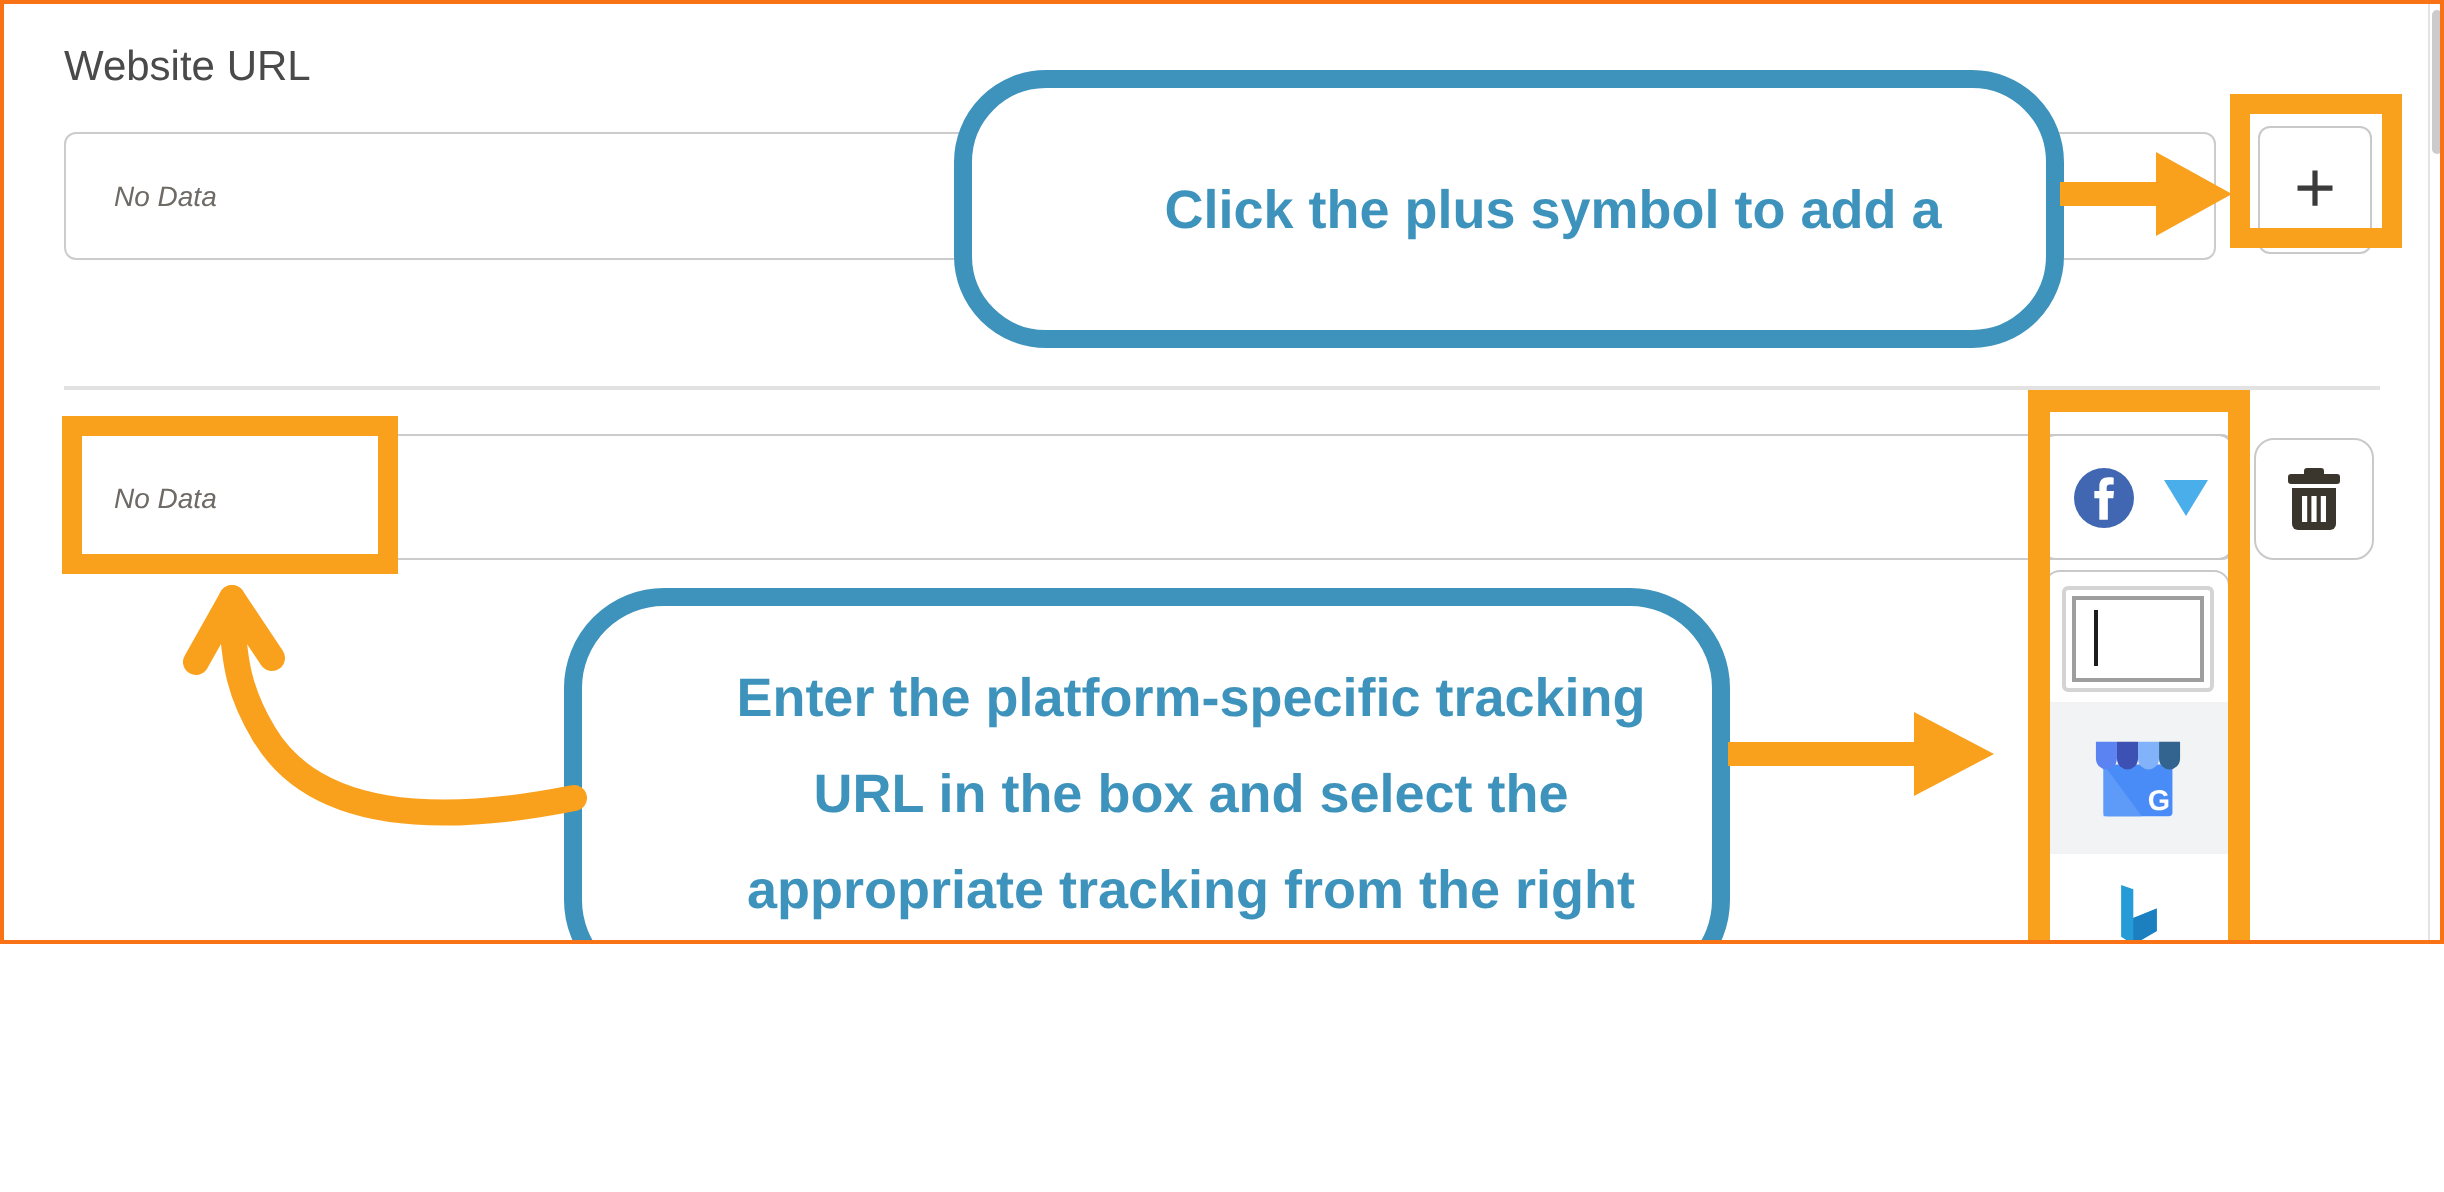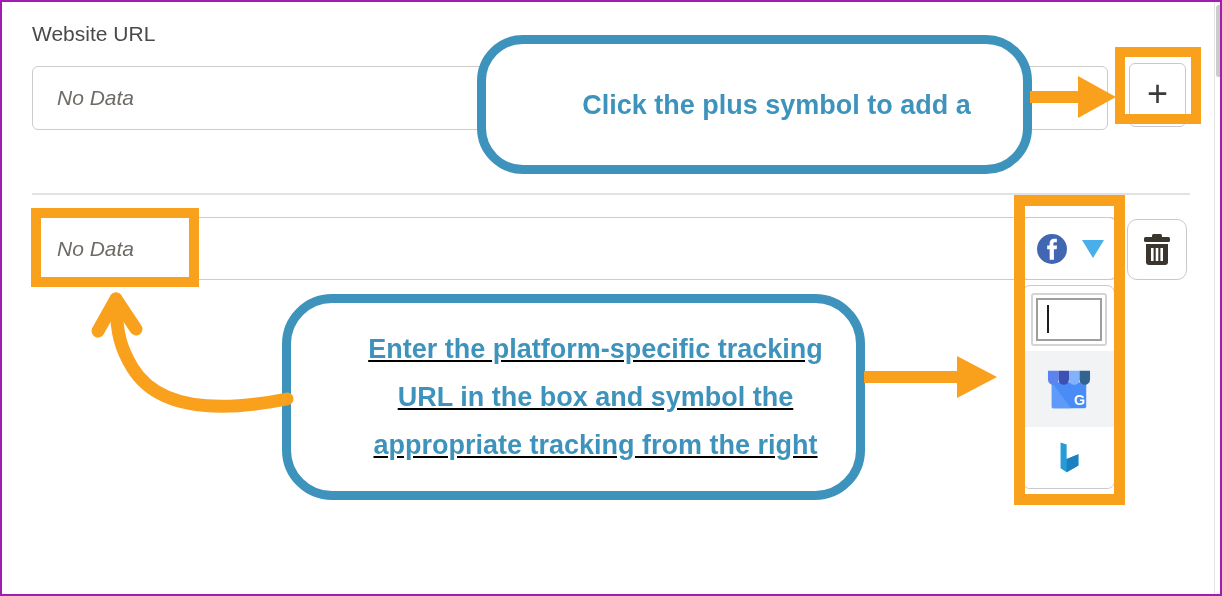--- a/index.html
+++ b/index.html
@@ -1,23 +1,23 @@
 <!DOCTYPE html>
 <html><head>
 <meta charset="utf-8">
 <style>
   html,body{margin:0;padding:0;background:#fff;}
-  .page{position:relative;width:1222px;height:596px;background:#ffffff;
-        border:2px solid #a21caf;box-sizing:border-box;
+  .page{position:relative;width:1222px;height:472px;background:#ffffff;
+        border:2px solid #f97316;box-sizing:border-box;
         font-family:"Liberation Sans",sans-serif;overflow:hidden;}
   .abs{position:absolute;}
   .field-label{font-size:21px;color:#4a4a4a;}
   .input-box{background:#fff;border:1px solid #cccccc;border-radius:6px;
              box-sizing:border-box;display:flex;align-items:center;padding-left:24px;}
-  .placeholder{font-style:italic;color:#6e6a66;font-size:21px;}
+  .placeholder{font-style:italic;color:#6e6a66;font-size:14px;}
   .btn{background:#fff;border:1px solid #c9c9c9;border-radius:6px;box-sizing:border-box;
        display:flex;align-items:center;justify-content:center;}
   .hl{border:10px solid #F9A11C;box-sizing:border-box;background:transparent;}
   .callout{background:#fff;border:9px solid #3E93BC;border-radius:46px;box-sizing:border-box;
            display:flex;flex-direction:column;justify-content:center;align-items:center;text-align:center;padding-left:44px;}
   .callout .line{color:#3E93BC;font-weight:bold;font-size:27px;line-height:48px;white-space:nowrap;}
   .divider{background:#e2e2e2;}
   .plus-glyph{font-size:36px;color:#3b3b3b;font-weight:400;margin-top:-3px;}
   .panel{background:#fff;border:1px solid #c9c9c9;border-radius:8px;box-sizing:border-box;overflow:hidden;}
   .panel-search-outer{position:absolute;left:8px;top:7px;width:76px;height:53px;
@@ -114,23 +114,23 @@
 
   <div class="abs callout" style="left:475px;top:33px;width:555px;height:139px;">
     <div class="line">Click the plus symbol to add a</div>
   </div>
 
   <svg class="abs" style="left:1028px;top:72px;" width="86" height="46" viewBox="0 0 86 46">
     <rect x="0" y="17" width="56" height="12" fill="#F9A11C"></rect>
     <polygon points="48,2 86,23 48,44" fill="#F9A11C"></polygon>
   </svg>
 
-  <div class="abs callout" style="left:280px;top:292px;width:583px;height:206px;border-radius:50px;text-decoration:underline;">
+  <div class="abs callout" style="left:280px;top:292px;width:583px;height:206px;border-radius:50px;">
     <div class="line">Enter the platform-specific tracking</div>
-    <div class="line">URL in the box and symbol the</div>
+    <div class="line">URL in the box and select the</div>
     <div class="line">appropriate tracking from the right</div>
   </div>
 
   <svg class="abs" style="left:862px;top:352px;" width="133" height="46" viewBox="0 0 133 46">
     <rect x="0" y="17" width="100" height="12" fill="#F9A11C"></rect>
     <polygon points="93,2 133,23 93,44" fill="#F9A11C"></polygon>
   </svg>
 
   <svg class="abs" style="left:85px;top:285px;" width="210" height="130" viewBox="0 0 210 130">
     <path d="M 200,112 C 130,126 70,122 45,80 C 33,60 30,45 29,20" fill="none" stroke="#F9A11C" stroke-width="13" stroke-linecap="round"></path>

